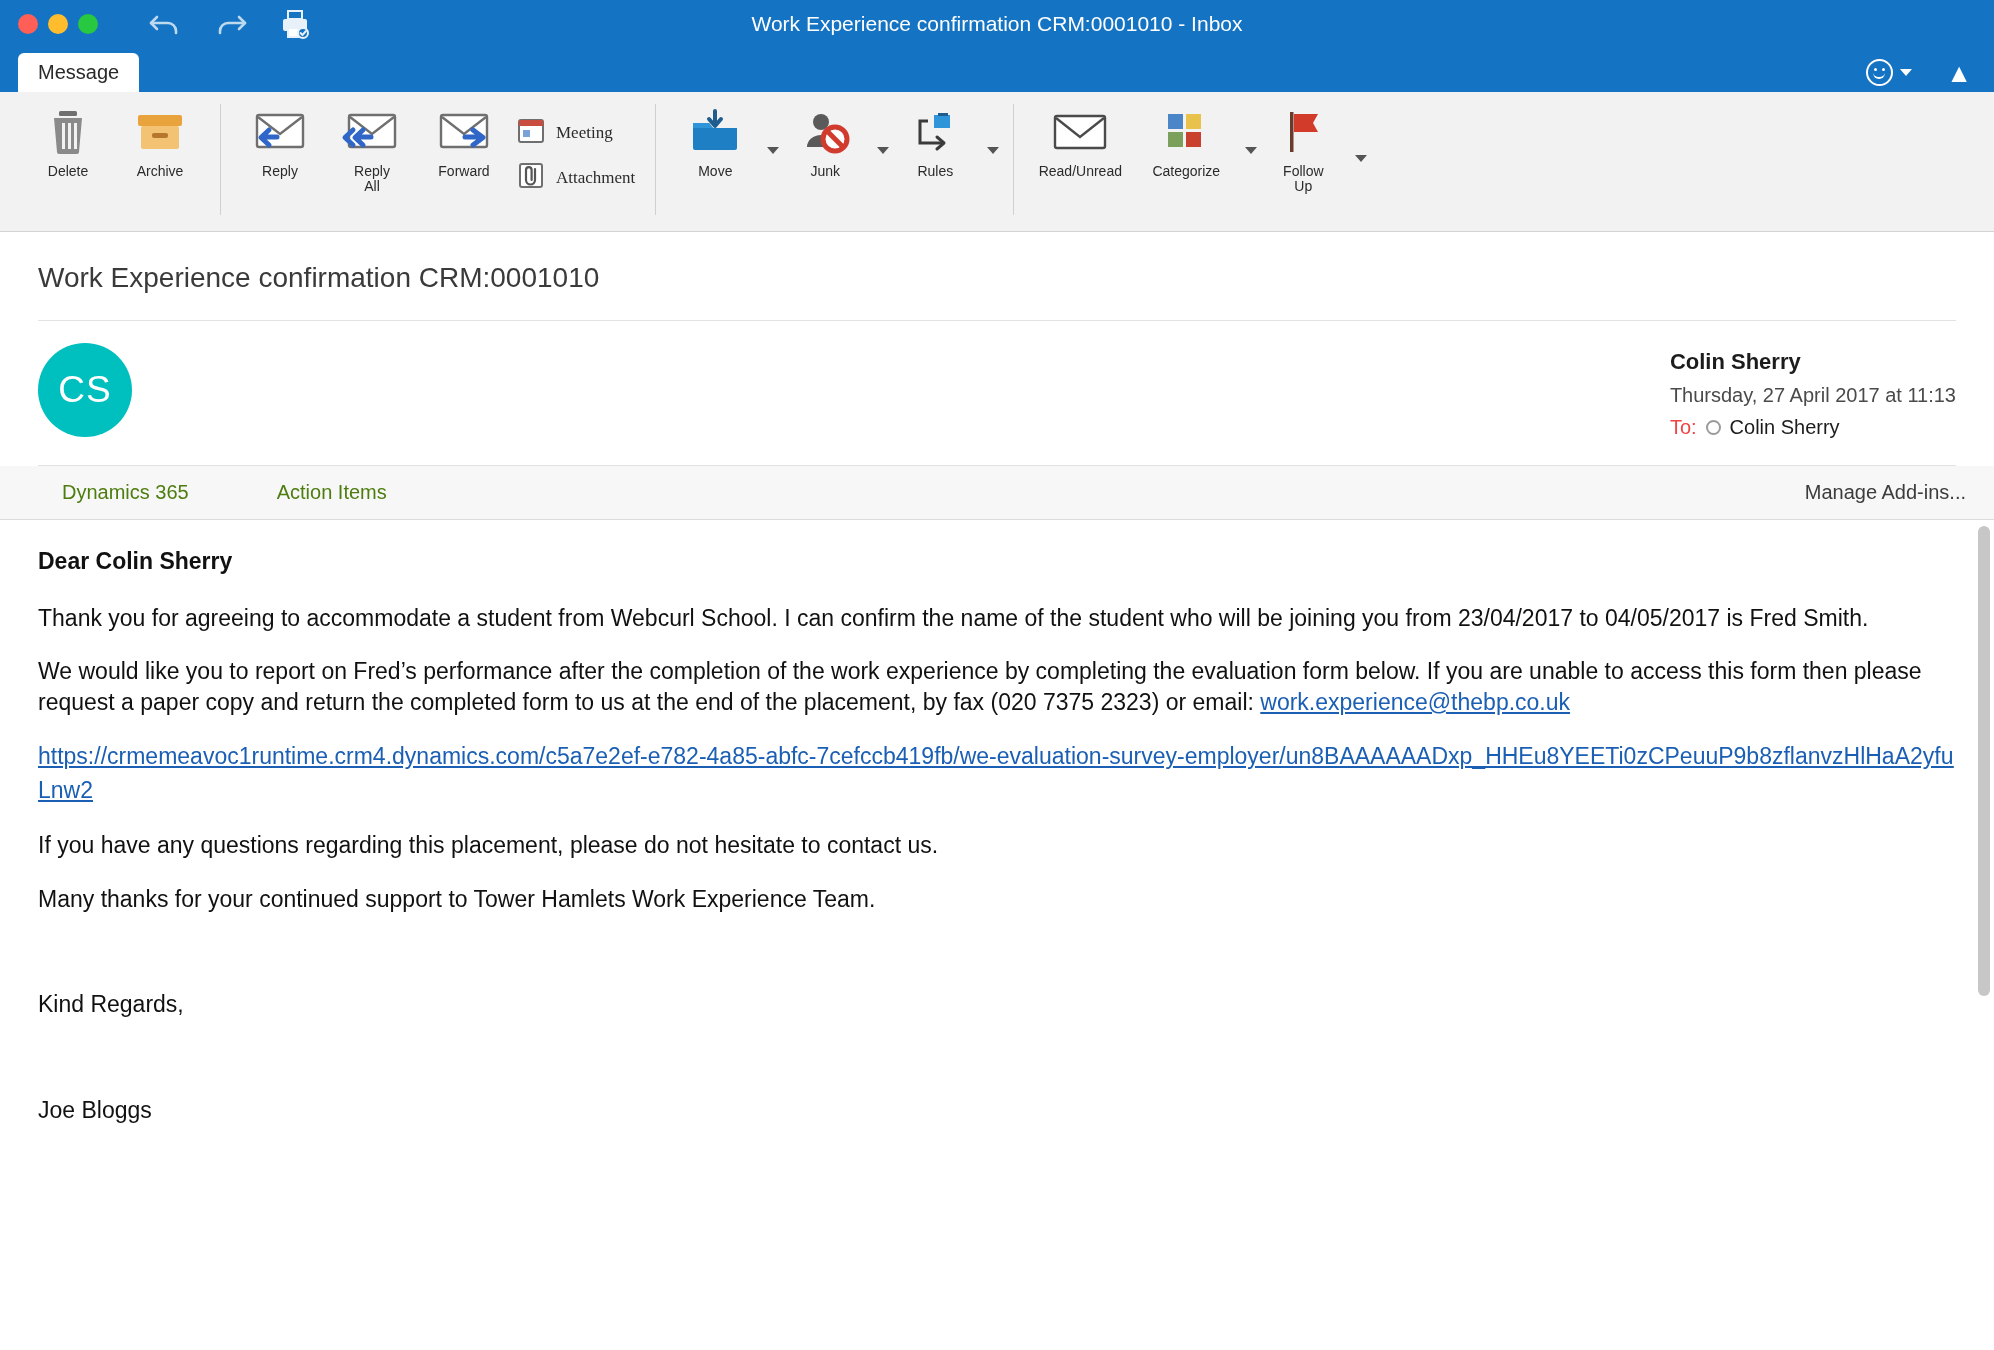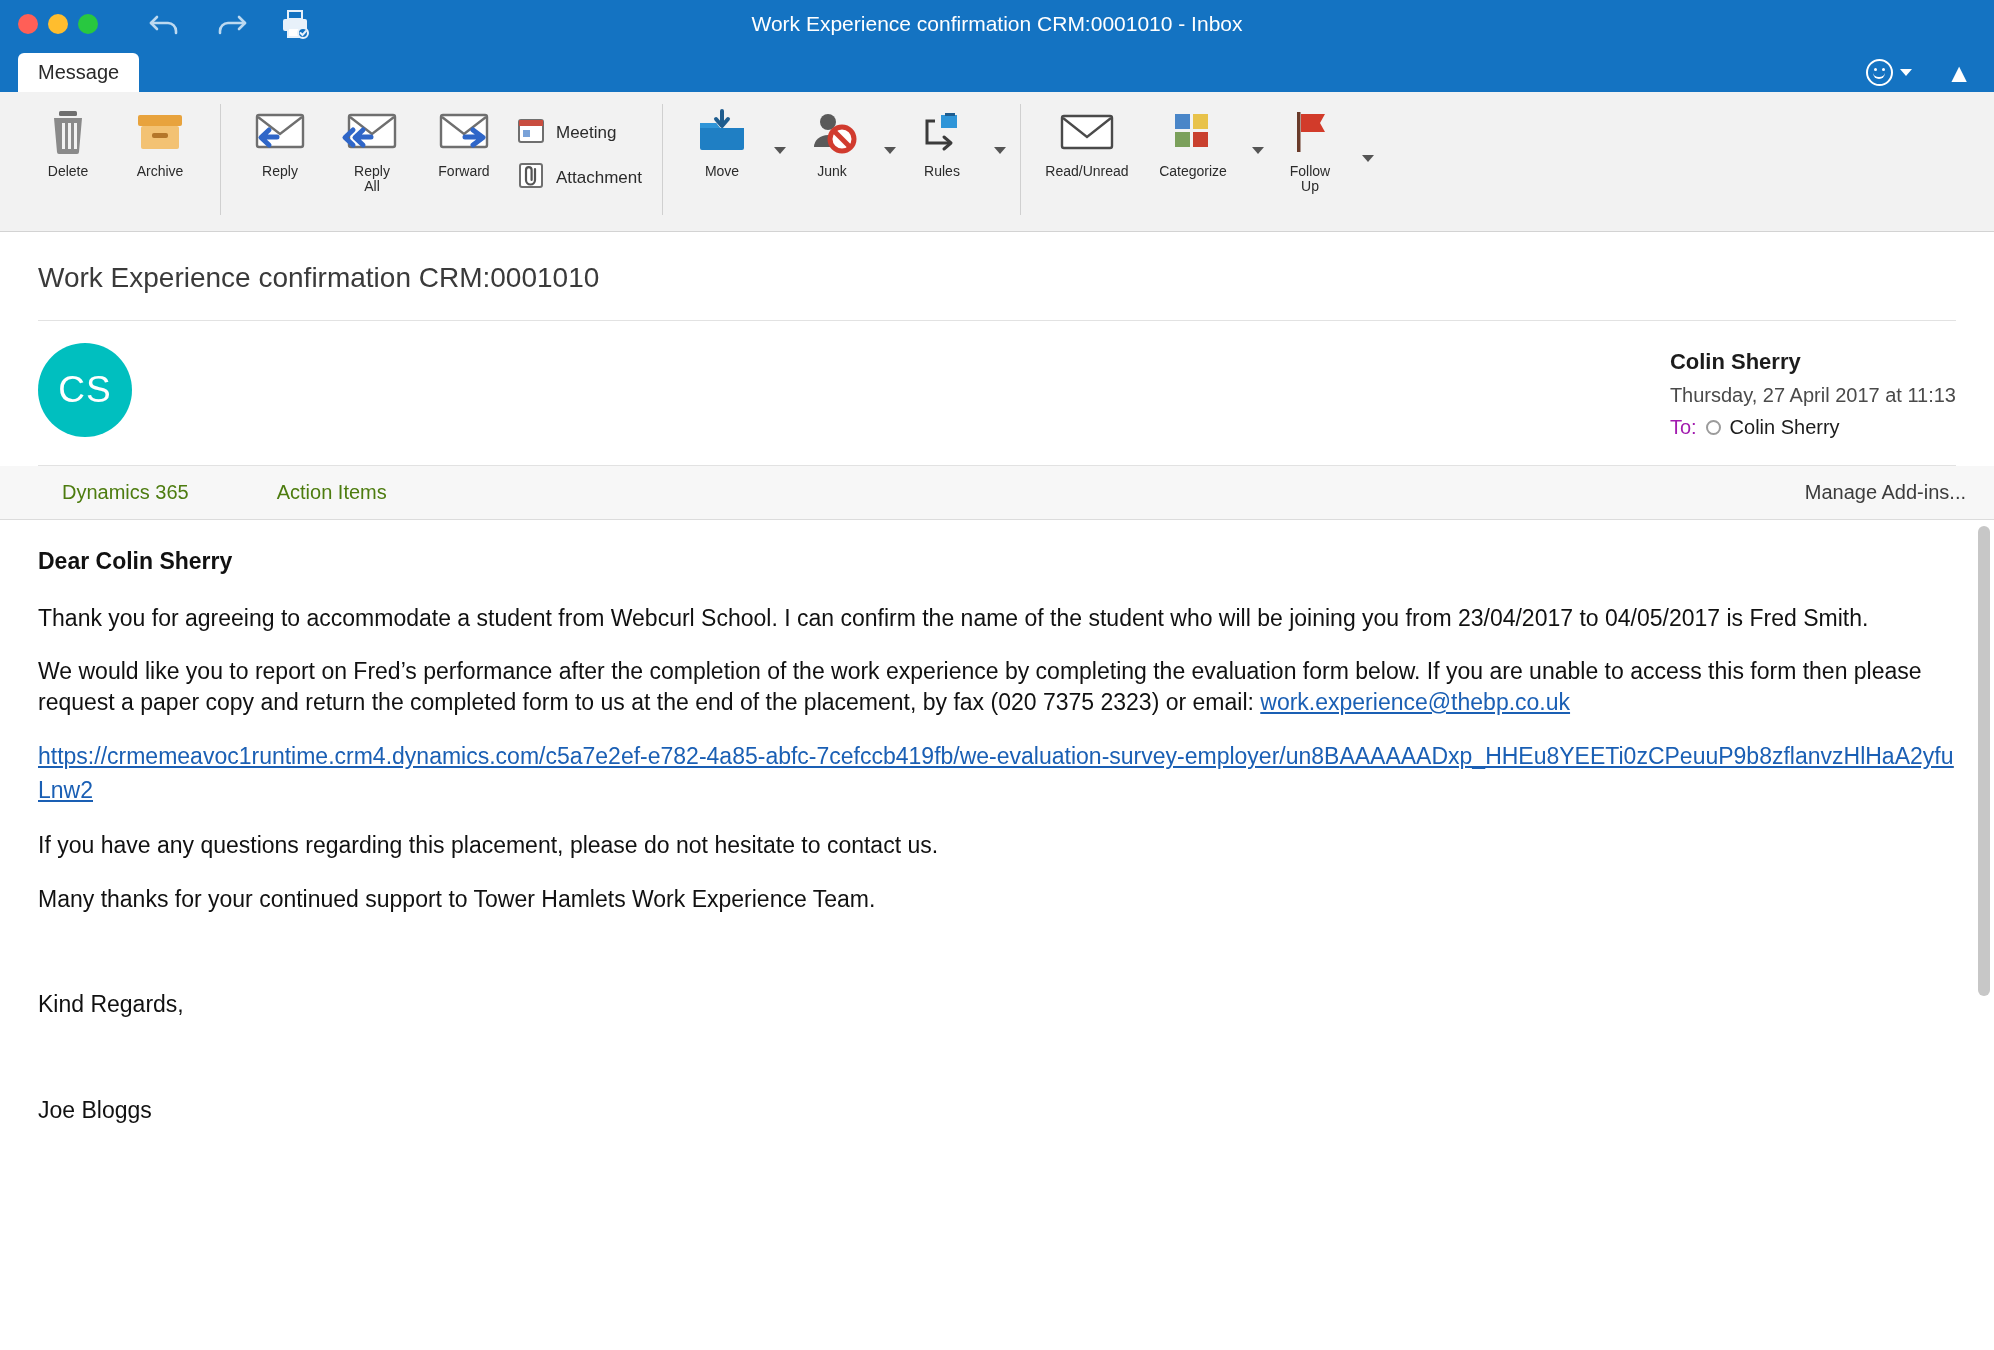--- a/index.html
+++ b/index.html
@@ -151,20 +151,21 @@
   .ricon { height: 52px; display: flex; align-items: center; justify-content: center; }
 
   .rbtn-wide { width: 106px; }
 
   .stack-group { display: flex; flex-direction: column; justify-content: center; padding-top: 10px; }
   .stack-item {
     display: flex; align-items: center; gap: 10px;
     padding: 5px 6px;
     font-size: 17px;
     color: #2b2b2b;
+    font-family: Liberation Serif, serif;
   }
 
   .split {
     display: flex; align-items: center;
   }
   .split .arr {
     width: 0; height: 0;
     border-left: 6px solid transparent;
     border-right: 6px solid transparent;
     border-top: 7px solid #555;
@@ -195,21 +196,21 @@
     color: #ffffff;
     font-size: 37px;
     display: flex; align-items: center; justify-content: center;
     letter-spacing: 1px;
     flex: none;
   }
   .sender-meta { padding-top: 6px; }
   .sender-name { font-size: 22px; color: #1c1c1c; font-weight: bold; }
   .sender-date { font-size: 20px; color: #4a4a4a; margin-top: 9px; }
   .sender-to { font-size: 20px; color: #1c1c1c; margin-top: 9px; display: flex; align-items: center; gap: 9px; }
-  .to-label { color: #a21caf; }
+  .to-label { color: #ef4444; }
   .presence {
     width: 15px; height: 15px; border-radius: 50%;
     border: 2px solid #9b9b9b; display: inline-block;
   }
 
   
   .addinbar {
     height: 54px;
     background: #f7f7f7;
     border-bottom: 1px solid #dcdcdc;

